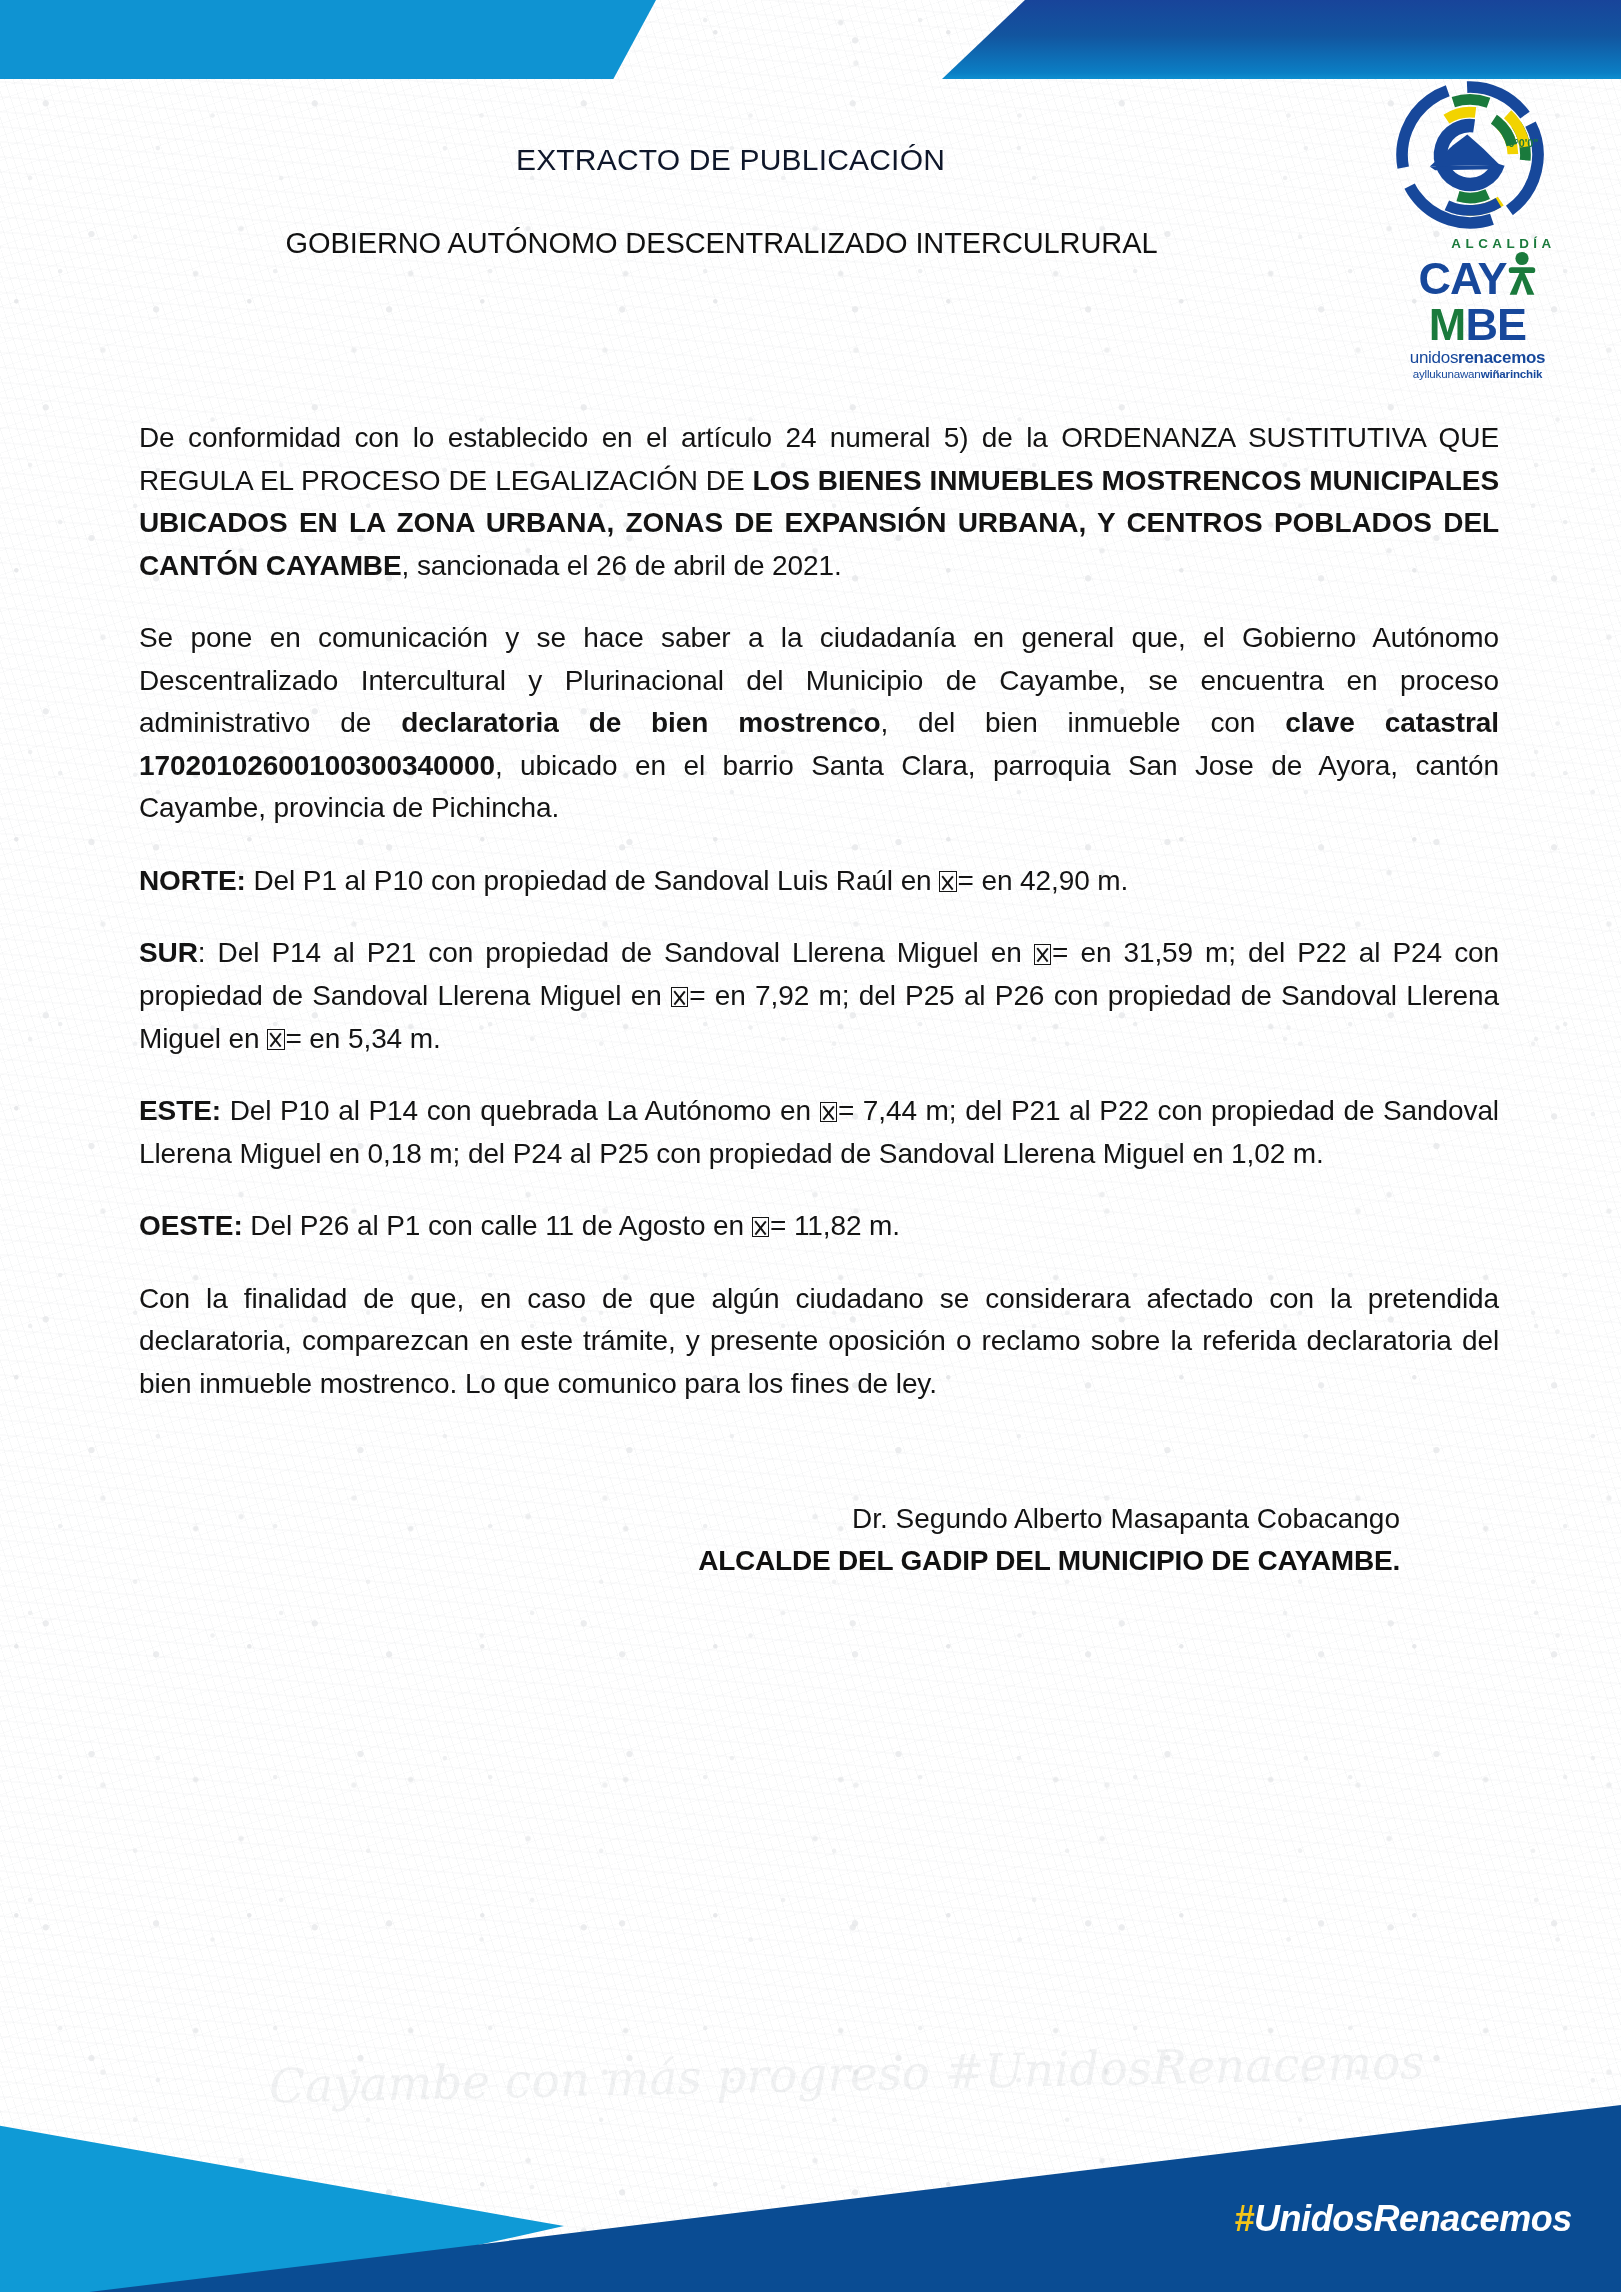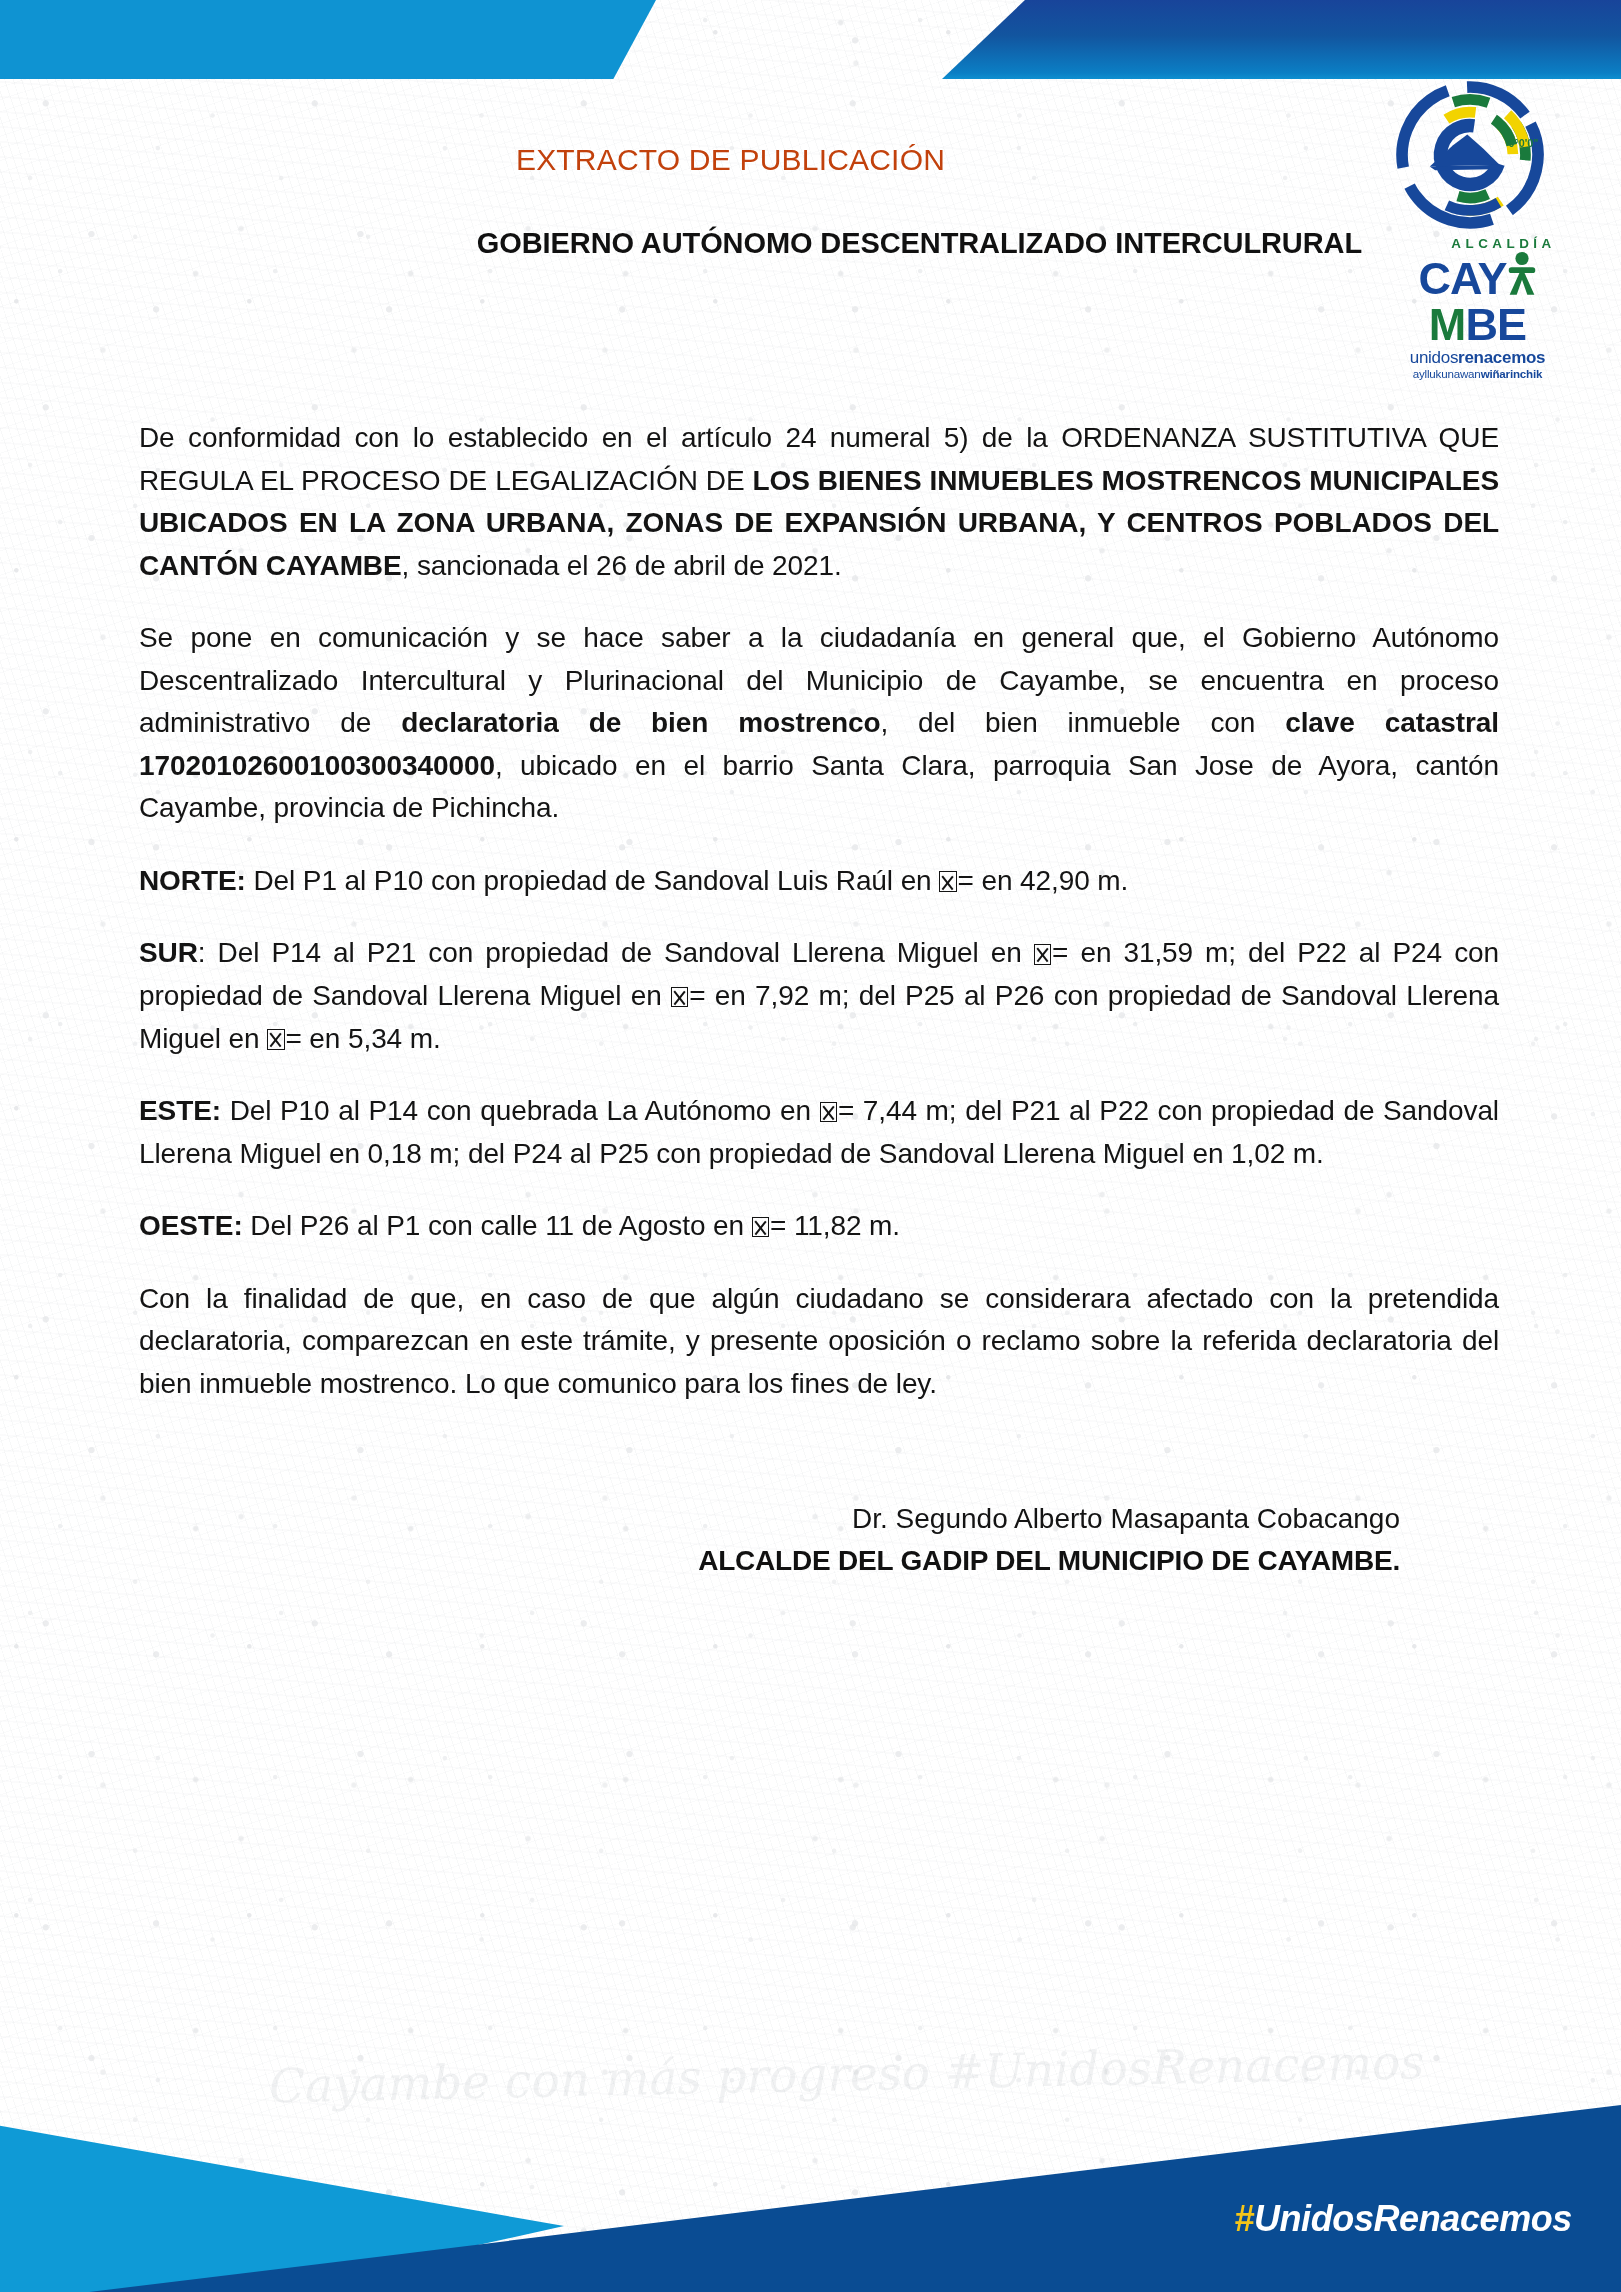--- a/index.html
+++ b/index.html
@@ -97,31 +97,31 @@
     top: 0; left: 0; right: 0;
     height: 394px;
   }
   .doc-kicker {
     position: absolute;
     top: 143px;
     left: 0; right: 0;
     text-align: center;
     font-size: 30px;
     letter-spacing: 0.2px;
-    color: #c2410c;
+    color: #0f172a;
     padding-right: 161px;
   }
   .doc-title {
     position: absolute;
     top: 222px;
     left: 81px;
     width: 1281px;
-    text-align: right;
+    text-align: center;
     font-size: 29px;
-    font-weight: bold;
+    font-weight: normal;
     line-height: 1.46;
     color: #111111;
     letter-spacing: -0.1px;
   }
 
   
   .logo {
     position: absolute;
     top: 79px;
     right: 54px;

